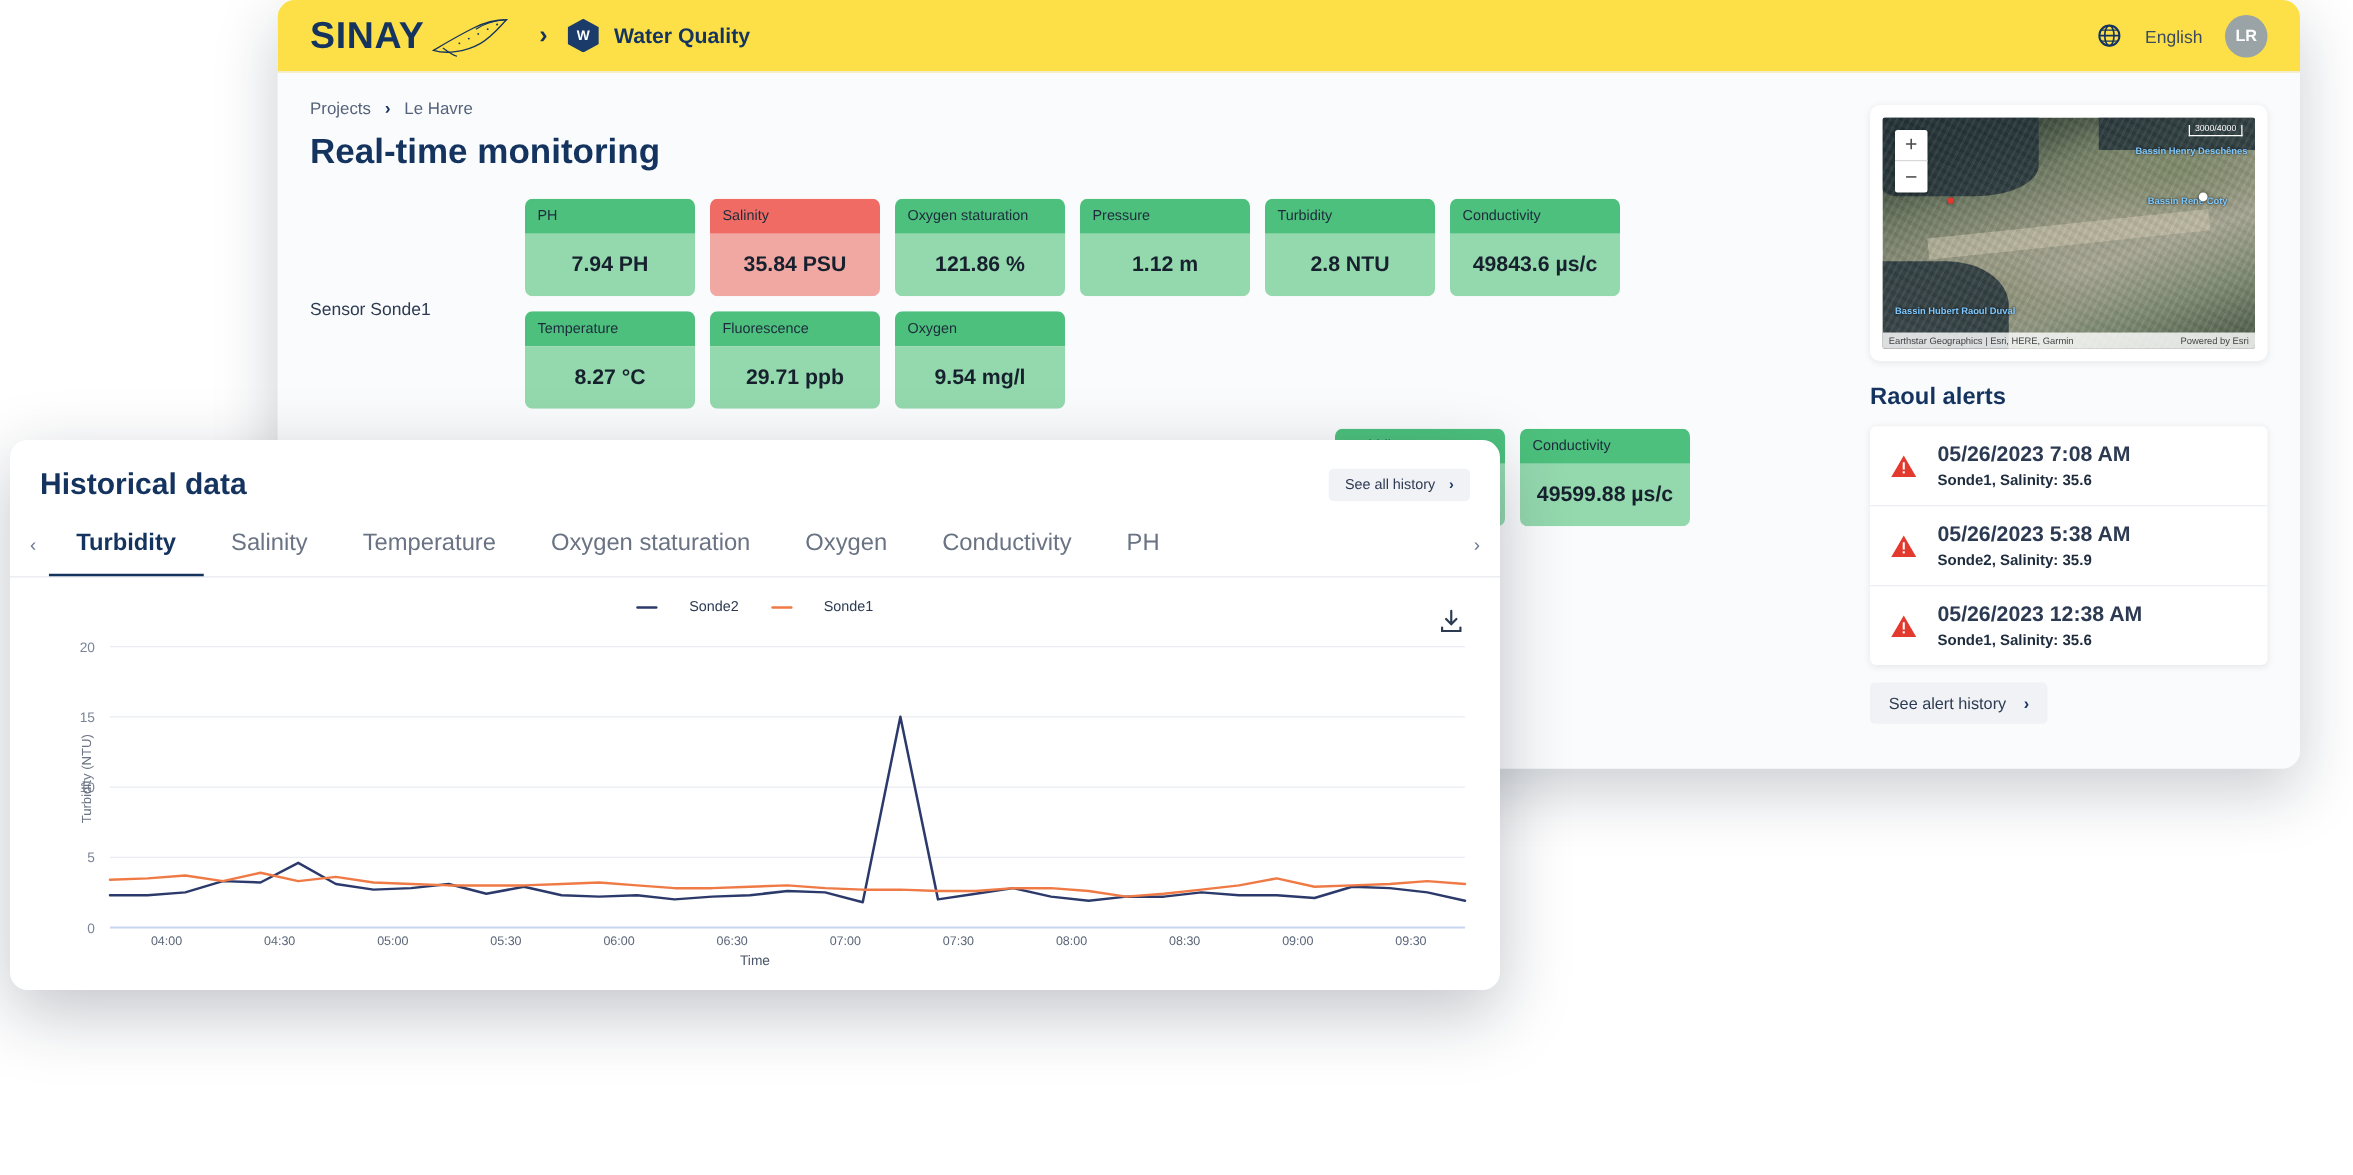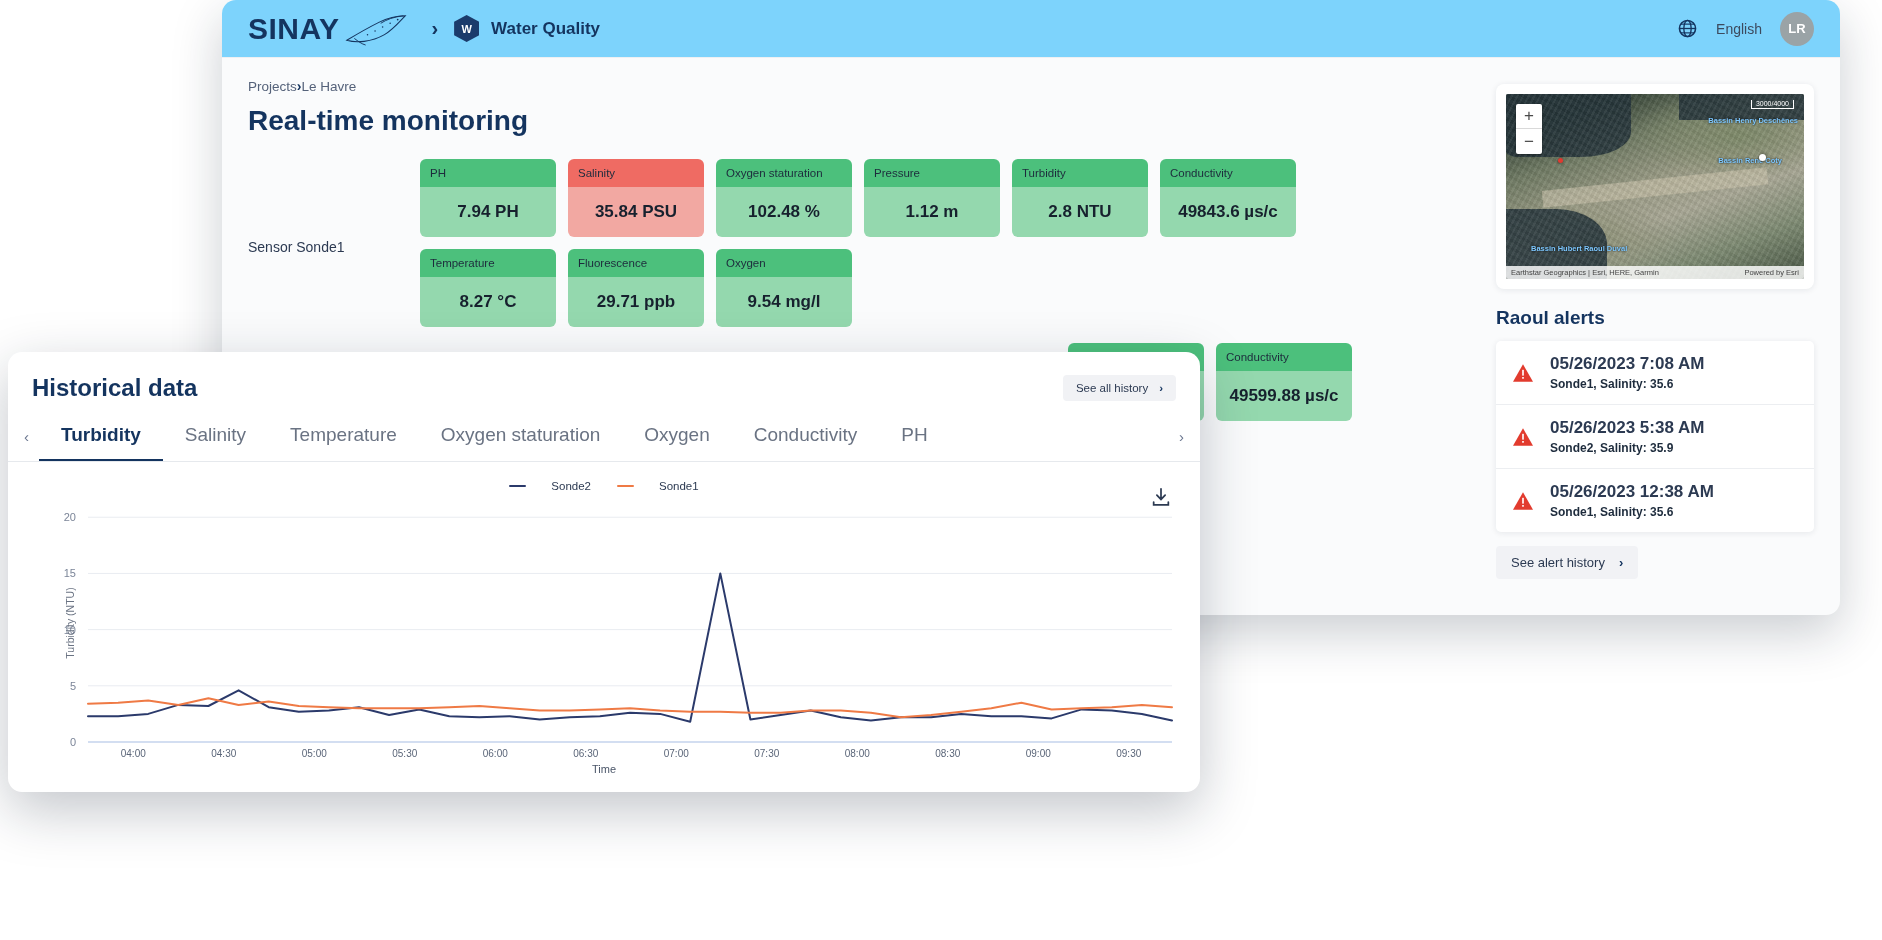--- a/index.html
+++ b/index.html
@@ -13,21 +13,21 @@
 
   
   .app-window {
     position: absolute; left: 222px; top: 0px; width: 1618px; height: 615px;
     background: #fafbfc;
     border-radius: 14px;
     box-shadow: 0 18px 50px rgba(20,30,50,0.22);
     overflow: hidden;
   }
   .topbar {
-    height: 58px; background: #7dd3fc;
+    height: 58px; background: #fde047;
     display: flex; align-items: center; padding: 0 26px;
     border-bottom: 1px solid #eef0f3;
     justify-content: flex-end;
   }
   .logo-wrap { display: flex; align-items: center; gap: 4px; }
   .logo-text {
     font-size: 30px; font-weight: 700; letter-spacing: 0.5px;
     color: #14345f; font-family: "Liberation Sans", sans-serif;
   }
   .dolphin { width: 66px; height: 34px; }
@@ -43,21 +43,21 @@
   .globe { width: 21px; height: 21px; }
   .lang { font-size: 14px; color: #3c4a5e; }
   .avatar {
     width: 34px; height: 34px; border-radius: 50%; background: #9aa3a6;
     color: #fff; font-size: 13px; font-weight: 600;
     display: flex; align-items: center; justify-content: center;
   }
 
   .content { padding: 20px 26px 0 26px; display: flex; gap: 26px; }
   .content-left { flex: 1; min-width: 0; }
-  .breadcrumb { font-size: 13.5px; color: #55627a; display: flex; align-items: center; }
+  .breadcrumb { font-size: 13.5px; color: #55627a; display: flex; align-items: center; gap: 11px; }
   .breadcrumb .bc-sep { color: #14345f; font-weight: 700; font-size: 14px; }
   .page-title { font-size: 28px; font-weight: 700; color: #14345f; margin-top: 11px; }
 
   
   .sensor-block { display: flex; margin-top: 22px; }
   .sensor-label { width: 172px; flex: none; font-size: 14px; color: #2c3a52; padding-top: 80px; }
   .cards-area { flex: 1; }
   .card-row { display: flex; gap: 12px; margin-bottom: 12px; }
   .card { width: 136px; border-radius: 6px; overflow: hidden; }
   .card-head { padding: 8px 10px; font-size: 11.5px; color: #1d2b3c; }
@@ -221,21 +221,21 @@
               <div class="card green">
                 <div class="card-head">PH</div>
                 <div class="card-val">7.94 PH</div>
               </div>
               <div class="card red">
                 <div class="card-head">Salinity</div>
                 <div class="card-val">35.84 PSU</div>
               </div>
               <div class="card green">
                 <div class="card-head">Oxygen staturation</div>
-                <div class="card-val">102.48 %</div>
+                <div class="card-val">121.86 %</div>
               </div>
               <div class="card green">
                 <div class="card-head">Pressure</div>
                 <div class="card-val">1.12 m</div>
               </div>
               <div class="card green">
                 <div class="card-head">Turbidity</div>
                 <div class="card-val">2.8 NTU</div>
               </div>
               <div class="card green">
@@ -278,21 +278,21 @@
             <div class="map-water mw2"></div>
             <div class="map-water mw3"></div>
             <div class="map-strip"></div>
             <div class="map-zoom">
               <div>+</div>
               <div>−</div>
             </div>
             <div class="map-scale">3000/4000</div>
             <div class="map-lbl" style="right:6px; top:22px; text-align:right;">Bassin Henry Deschênes</div>
             <div class="map-lbl" style="right:22px; top:62px; text-align:right;">Bassin René Coty</div>
-            <div class="map-lbl" style="left:10px; bottom:26px;margin-left:15px;">Bassin Hubert Raoul Duval</div>
+            <div class="map-lbl" style="left:10px; bottom:26px;">Bassin Hubert Raoul Duval</div>
             <div class="map-dot" style="right:38px; top:60px;"></div>
             <div class="map-dot red" style="left:52px; top:64px;"></div>
             <div class="map-attr">
               <span>Earthstar Geographics | Esri, HERE, Garmin</span>
               <span>Powered by Esri</span>
             </div>
           </div>
         </div>
 
         <div class="alerts-title">Raoul alerts</div>

